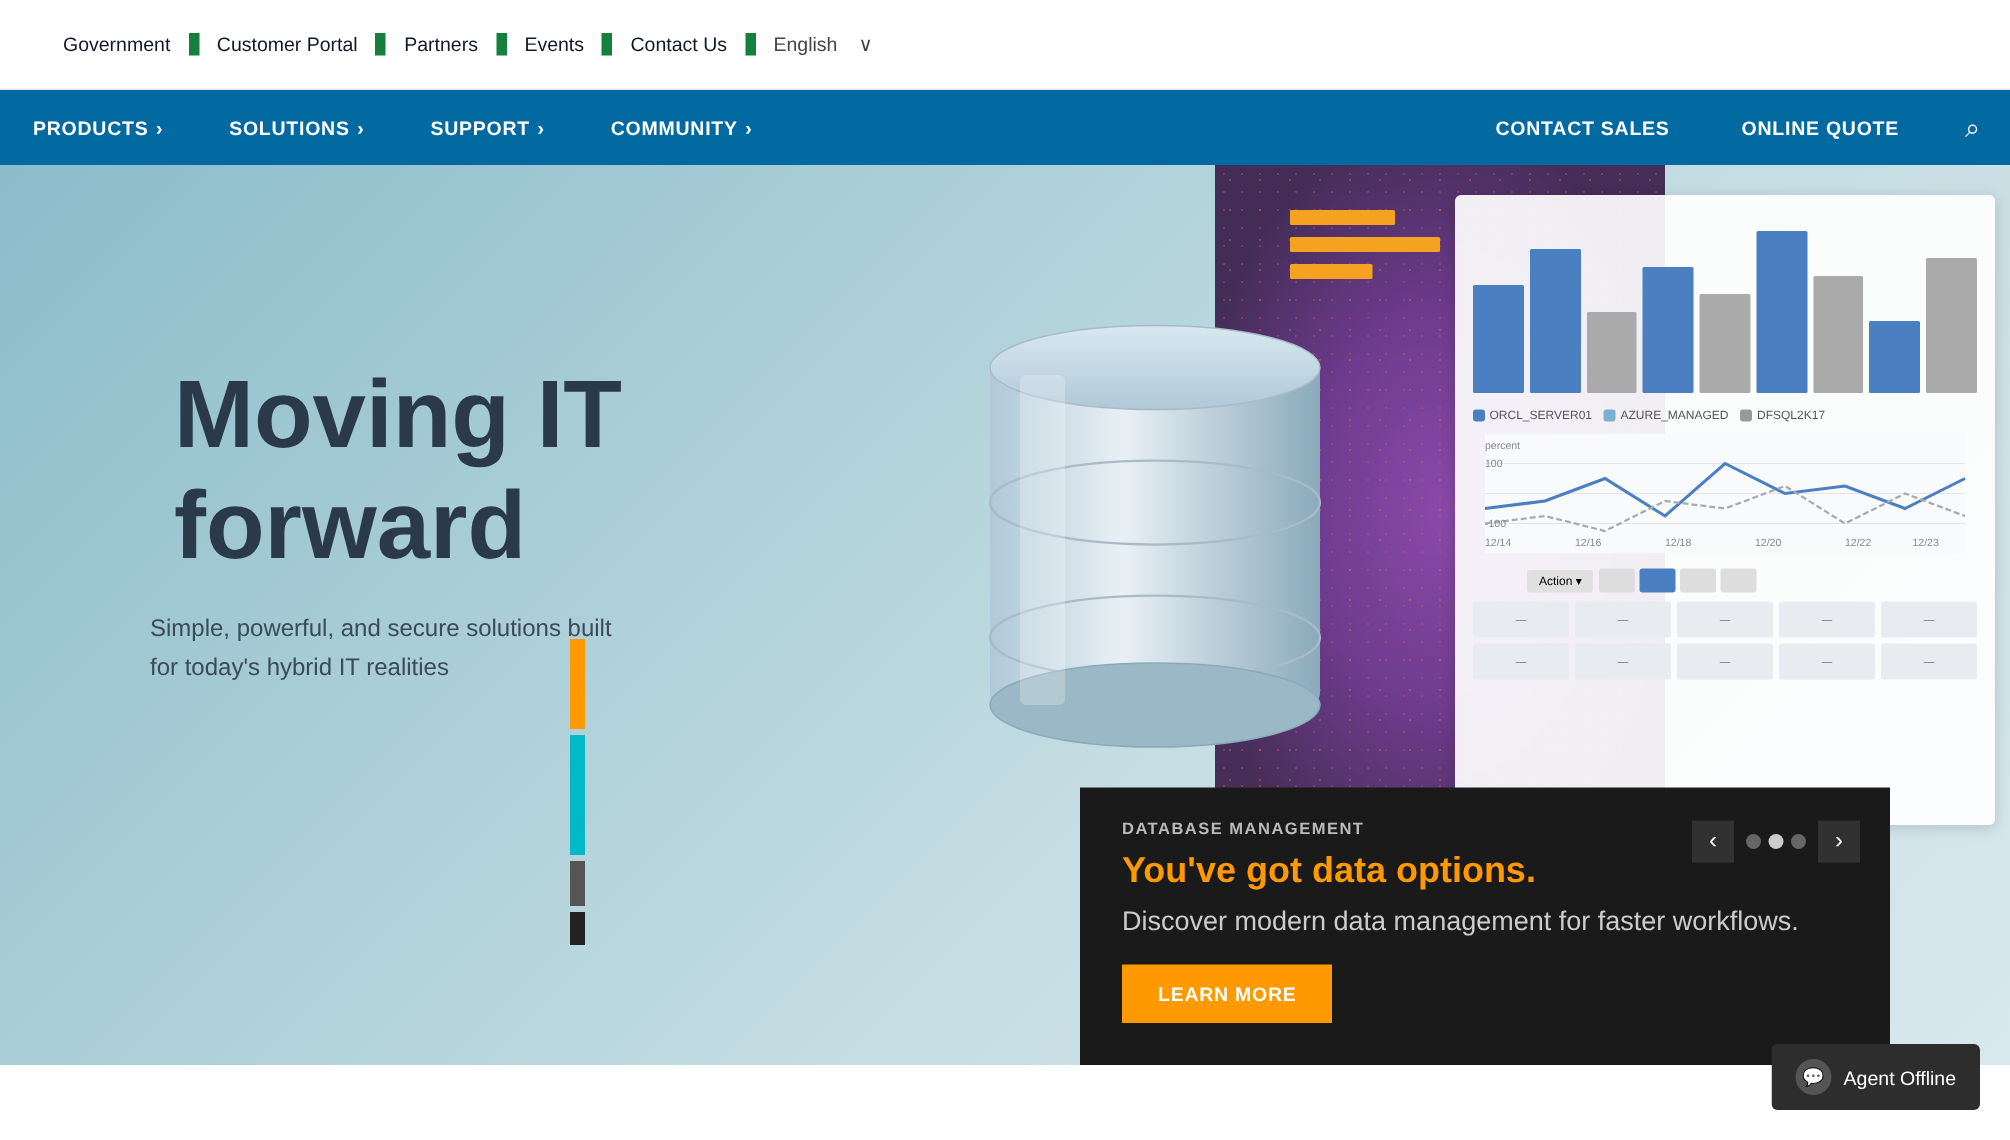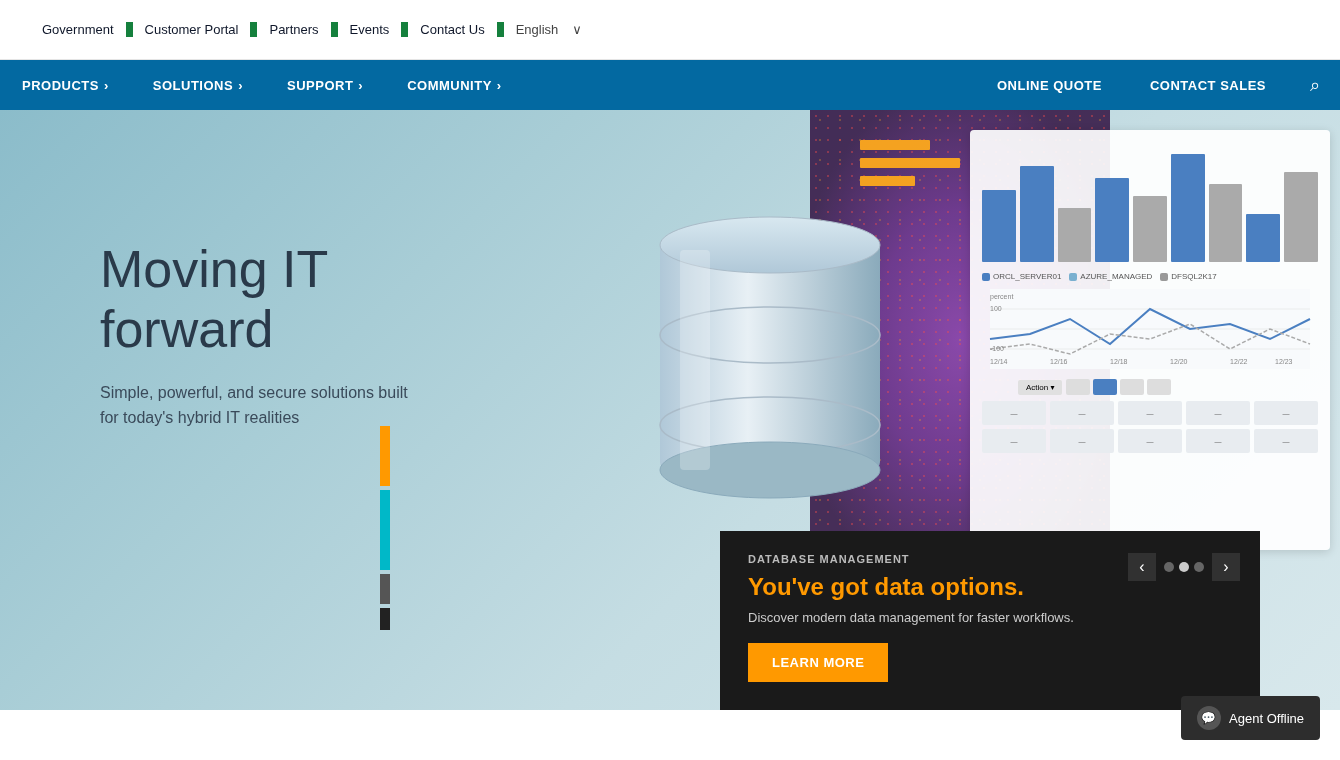--- a/index.html
+++ b/index.html
@@ -112,25 +112,26 @@
     }
 
     
     .hero-text {
       position: absolute;
       left: 100px;
       top: 130px;
       z-index: 10;
     }
     .hero-title {
-      font-size: 52px;
-      font-weight: 400;
+      font-size: 64px;
+      font-weight: 700;
       color: #2a3a4a;
       line-height: 1.15;
       margin-bottom: 20px;
+      margin-left: 16px;
     }
     .hero-subtitle {
       font-size: 16px;
       color: #3a4a5a;
       line-height: 1.6;
       max-width: 320px;
     }
 
     
     .deco-bars {
@@ -279,21 +280,21 @@
       margin-bottom: 8px;
     }
     .card-title {
       font-size: 24px;
       font-weight: bold;
       color: #f90;
       margin-bottom: 8px;
       line-height: 1.2;
     }
     .card-desc {
-      font-size: 13px;
+      font-size: 18px;
       color: #ccc;
       margin-bottom: 18px;
     }
     .card-btn {
       display: inline-block;
       background: #f90;
       color: #fff;
       font-size: 13px;
       font-weight: bold;
       padding: 12px 24px;
@@ -390,24 +391,24 @@
       <span>SUPPORT</span>
       <span>›</span>
     </div>
     <div class="nav-item">
       <span>COMMUNITY</span>
       <span>›</span>
     </div>
   </div>
   <div class="nav-right">
     <div class="nav-cta">
+      <span>CONTACT SALES</span>
+    </div>
+    <div class="nav-cta">
       <span>ONLINE QUOTE</span>
-    </div>
-    <div class="nav-cta">
-      <span>CONTACT SALES</span>
     </div>
     <div class="nav-search">
       <span>⌕</span>
     </div>
   </div>
 </div>
 
 <div class="hero">
 
   <div class="hero-text">

